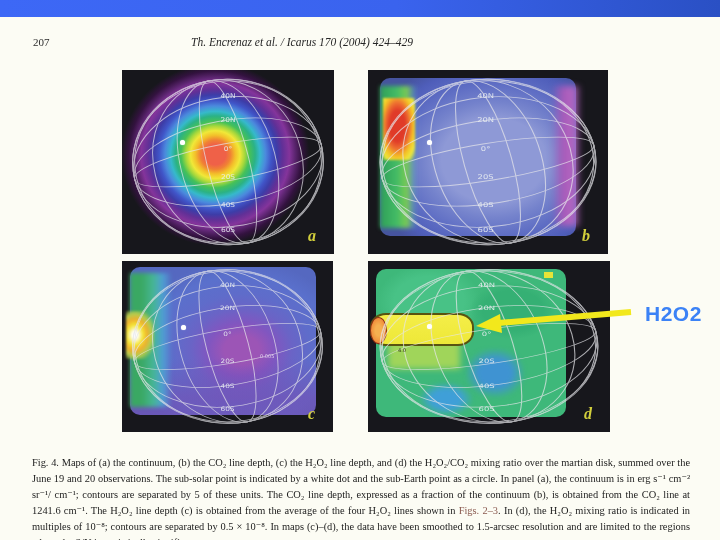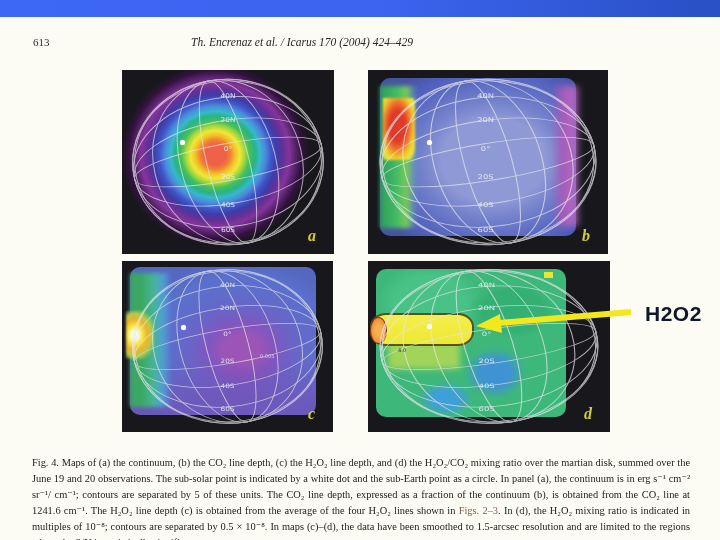--- a/index.html
+++ b/index.html
@@ -58,31 +58,31 @@
   .panel-letter{position:absolute;right:18px;bottom:9px;color:#d2cf3c;
     font-family:"Liberation Serif","DejaVu Serif",serif;font-style:italic;font-weight:bold;font-size:16px;}
   .contour-label{position:absolute;font-family:"DejaVu Sans",sans-serif;font-size:5px;}
   .cl-c{left:138px;top:92px;color:#e3d2ee;}
   .cl-d{left:30px;top:86px;color:#2a2a10;}
   .caption{position:absolute;left:32px;top:445px;width:658px;
     font-size:10.4px;line-height:16px;color:#1c1c1c;text-align:justify;}
   .caption .xref{color:#8a5a50;}
   .annotation-label{position:absolute;left:645px;top:302px;
     font-family:"Liberation Sans","DejaVu Sans",sans-serif;font-weight:bold;
-    font-size:21px;letter-spacing:0.5px;color:#0f172a;}
+    font-size:21px;letter-spacing:0.5px;color:#3b82f6;}
   .arrow-overlay{position:absolute;left:0;top:0;width:720px;height:540px;pointer-events:none;}
 </style>
 </head>
 <body>
 
 <div class="slide">
 
   <div class="accent-bar"></div>
 
-  <div class="page-number">613</div>
+  <div class="page-number">207</div>
   <div class="running-head">Th. Encrenaz et al. / Icarus 170 (2004) 424–429</div>
 
   <div class="panel panel-a">
     <div class="blob bg-a"></div>
     <svg class="graticule" viewBox="0 0 200 200" preserveAspectRatio="none">
       <g stroke="#e6e6ea" stroke-width="0.9" fill="none" opacity="0.72" transform="rotate(-12 100 100)">
         <circle cx="100" cy="100" r="90"></circle>
         <ellipse cx="100" cy="100" rx="20" ry="90"></ellipse>
           <ellipse cx="100" cy="100" rx="45" ry="90"></ellipse>
         <ellipse cx="100" cy="100" rx="70" ry="90"></ellipse>

